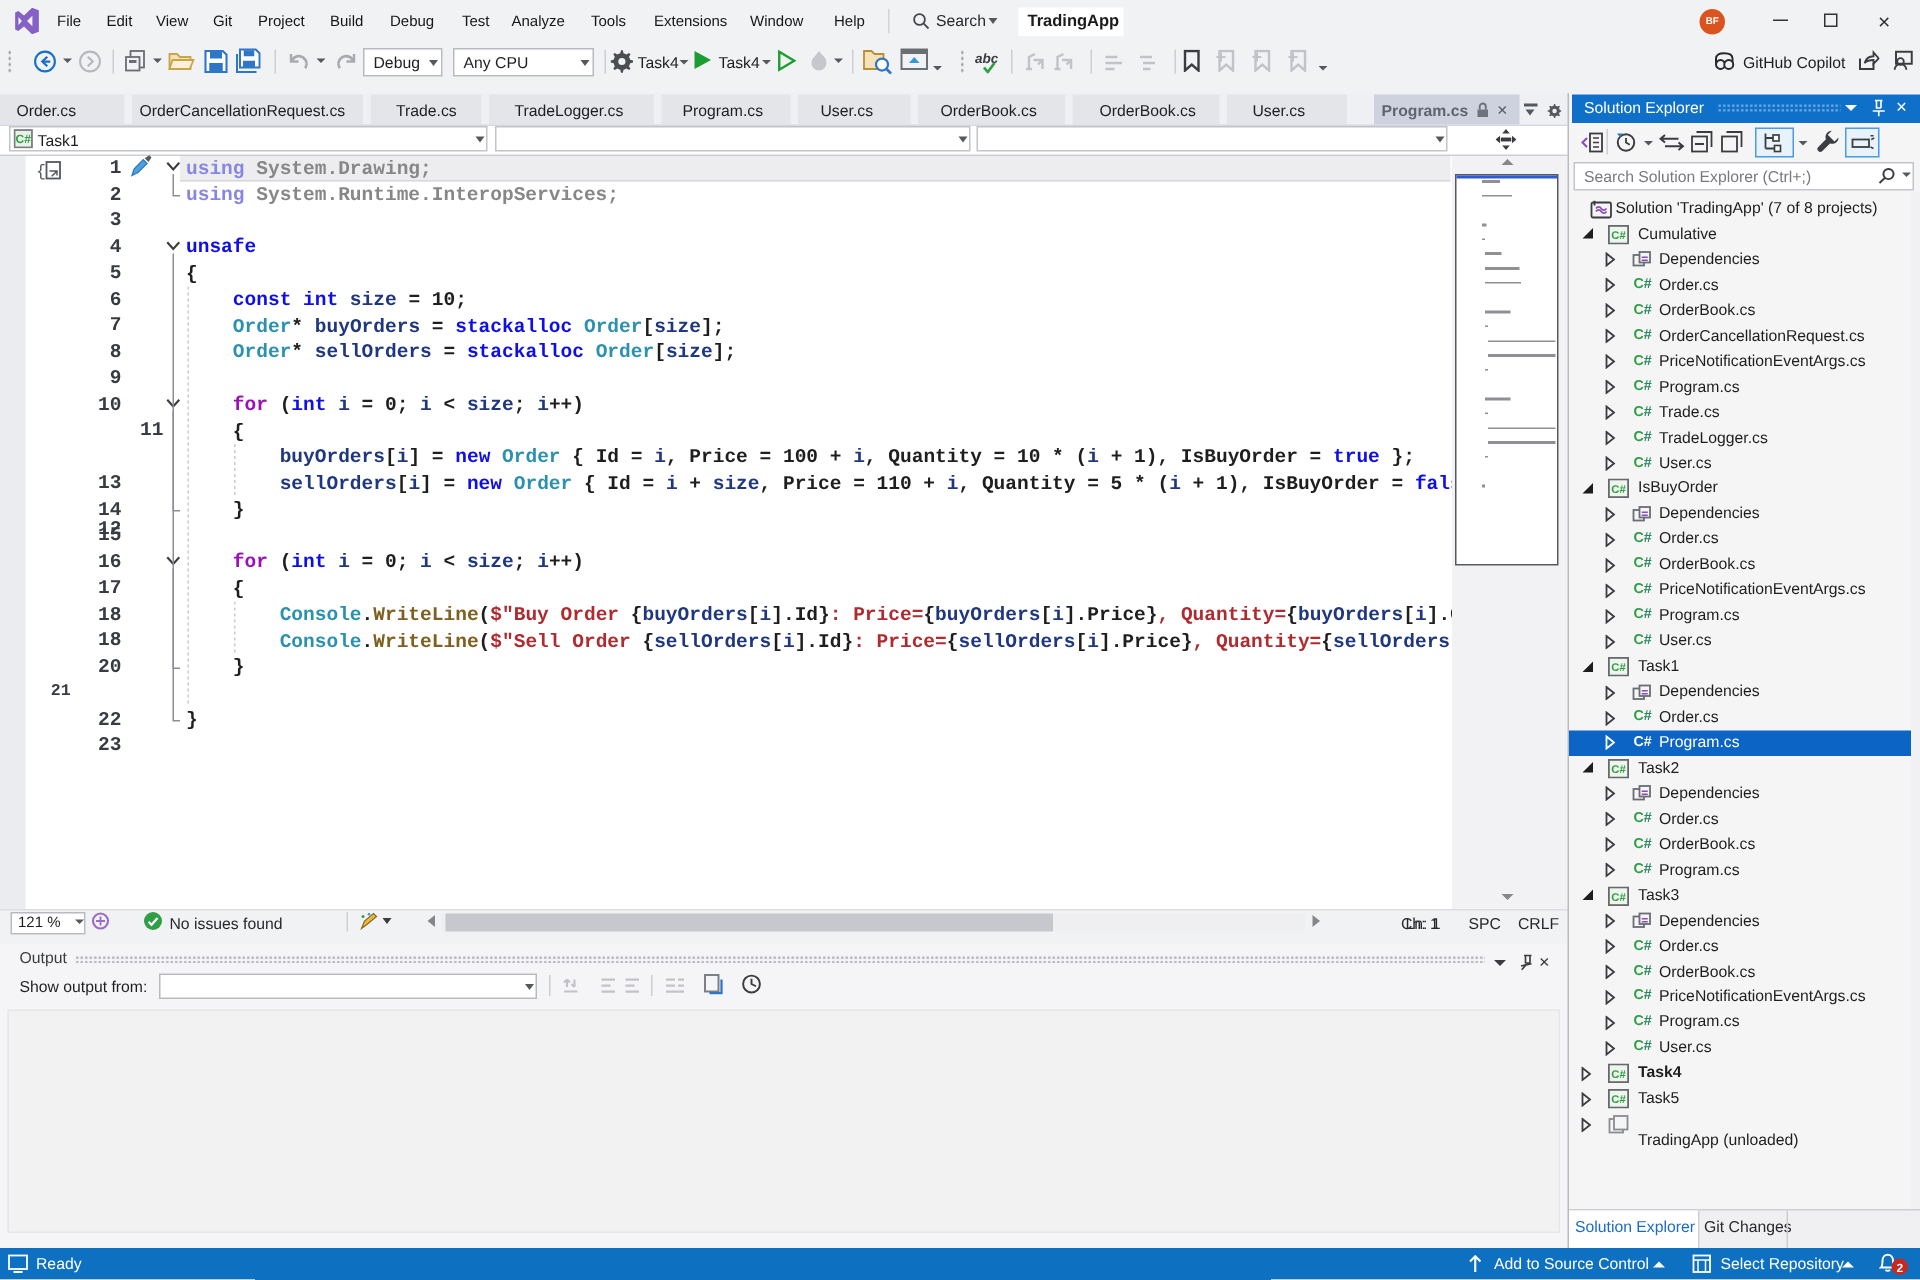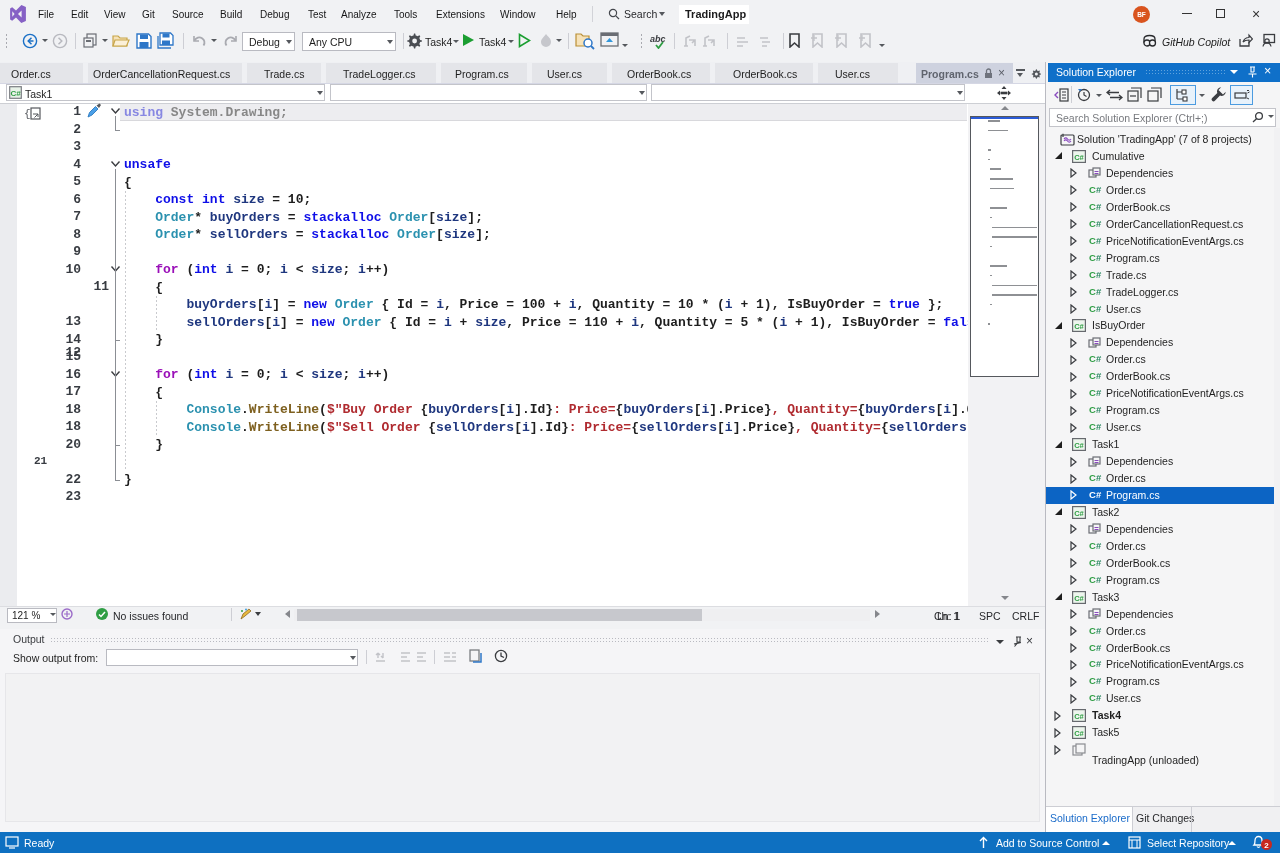--- a/index.html
+++ b/index.html
@@ -10,21 +10,21 @@
 </style></head><body>
 
 <div class="abs" style="left:0;top:0;width:1280px;height:28px;background:#F1F2F4;"></div>
 <svg class="abs" style="left:10px;top:5px" width="18" height="18" viewBox="0 0 18 18">
 <path fill="#8661C5" fill-rule="evenodd" d="M11.4 0.1 L15.9 1.9 L15.9 16.1 L11.3 17.9 L6 12.6 L2.2 15.7 L0.1 14.6 L0.1 3.4 L2.2 2.3 L6 5.4 Z M2.3 6.3 L2.3 11.7 L4.6 9 Z M8 9 L11.6 12.5 L11.6 5.5 Z"></path>
   </svg>
 <div class="abs" style="left:38px;top:9px;font-size:10px;color:#161617;">File</div>
 <div class="abs" style="left:71px;top:9px;font-size:10px;color:#161617;">Edit</div>
 <div class="abs" style="left:104px;top:9px;font-size:10px;color:#161617;">View</div>
 <div class="abs" style="left:142px;top:9px;font-size:10px;color:#161617;">Git</div>
-<div class="abs" style="left:172px;top:9px;font-size:10px;color:#161617;">Source</div>
+<div class="abs" style="left:172px;top:9px;font-size:10px;color:#161617;">Project</div>
 <div class="abs" style="left:220px;top:9px;font-size:10px;color:#161617;">Build</div>
 <div class="abs" style="left:260px;top:9px;font-size:10px;color:#161617;">Debug</div>
 <div class="abs" style="left:308px;top:9px;font-size:10px;color:#161617;">Test</div>
 <div class="abs" style="left:341px;top:9px;font-size:10px;color:#161617;">Analyze</div>
 <div class="abs" style="left:394px;top:9px;font-size:10px;color:#161617;">Tools</div>
 <div class="abs" style="left:436px;top:9px;font-size:10px;color:#161617;">Extensions</div>
 <div class="abs" style="left:500px;top:9px;font-size:10px;color:#161617;">Window</div>
 <div class="abs" style="left:556px;top:9px;font-size:10px;color:#161617;">Help</div>
 <div class="abs" style="left:592px;top:6px;width:1px;height:16px;background:#D2D3D8;"></div>
 <svg class="abs" style="left:608px;top:8px" width="12" height="12" viewBox="0 0 12 12">
@@ -154,21 +154,21 @@
 <svg class="abs" style="left:858px;top:33px" width="15" height="15" viewBox="0 0 15 15">
     <path d="M3 1 L12 1 L12 14 L7.5 10 L3 14 Z" fill="none" stroke="#C2C3C8" stroke-width="1.6"></path>
     <path d="M1 5 L7 5 M4 2 L4 8" stroke="#C2C3C8" stroke-width="1.3"></path>
   </svg>
 <div class="abs" style="left:879px;top:44px;width:0;height:0;border-left:3px solid transparent;border-right:3px solid transparent;border-top:3.5px solid #55585D;"></div>
 <svg class="abs" style="left:1142px;top:34px" width="15" height="13" viewBox="0 0 15 13">
     <path d="M2 5 C2 2.5 4 1.5 7.5 1.5 C11 1.5 13 2.5 13 5 L13 8 C13 9 12 9.5 11 9.5 L4 9.5 C3 9.5 2 9 2 8 Z" fill="none" stroke="#27282B" stroke-width="1.3"></path>
     <circle cx="5" cy="9" r="3" fill="#F1F2F4" stroke="#27282B" stroke-width="1.3"></circle>
     <circle cx="10.5" cy="9" r="3" fill="#F1F2F4" stroke="#27282B" stroke-width="1.3"></circle>
   </svg>
-<div class="abs" style="left:1162px;top:36px;font-size:10.5px;color:#1E1E1E;font-style:italic;">GitHub Copilot</div>
+<div class="abs" style="left:1162px;top:36px;font-size:10.5px;color:#1E1E1E;">GitHub Copilot</div>
 <svg class="abs" style="left:1238px;top:33px" width="15" height="15" viewBox="0 0 15 15">
     <path d="M2 6 L2 13 L11 13 L11 9" fill="none" stroke="#3A3C40" stroke-width="1.3"></path>
     <path d="M5 9 C6 6 8 4.5 11 4.5 L11 2 L14.5 6 L11 9.5 L11 7 C9 7 6.5 7.5 5 9 Z" fill="none" stroke="#3A3C40" stroke-width="1.2"></path>
   </svg>
 <svg class="abs" style="left:1261px;top:33px" width="15" height="15" viewBox="0 0 15 15">
     <rect x="3" y="1.5" width="10.5" height="8" fill="none" stroke="#3A3C40" stroke-width="1.3"></rect>
     <circle cx="6" cy="8" r="2.2" fill="none" stroke="#3A3C40" stroke-width="1.2"></circle>
     <path d="M2 13.5 C2.5 10.8 4 9.8 6 9.8 C8 9.8 9.5 10.8 10 13.5" fill="none" stroke="#3A3C40" stroke-width="1.2"></path>
   </svg>
 <div class="abs" style="left:0;top:62px;width:1045px;height:21px;background:#EFF0F3;"></div>
@@ -269,20 +269,21 @@
 <div class="abs" style="left:115px;top:479.8px;width:5px;height:1px;background:#8B8E94;"></div>
 <div class="abs" style="left:115px;top:273.8px;width:1px;height:66.0px;background:#8B8E94;"></div>
 <div class="abs" style="left:115px;top:339.8px;width:5px;height:1px;background:#8B8E94;"></div>
 <div class="abs" style="left:115px;top:378.8px;width:1px;height:66.0px;background:#8B8E94;"></div>
 <div class="abs" style="left:115px;top:444.8px;width:5px;height:1px;background:#8B8E94;"></div>
 <div class="abs" style="left:125px;top:190.8px;width:1px;height:280.0px;background-image:linear-gradient(#C9CACE 50%,transparent 50%);background-size:1px 4px;"></div>
 <div class="abs" style="left:156px;top:295.8px;width:1px;height:35.0px;background-image:linear-gradient(#C9CACE 50%,transparent 50%);background-size:1px 4px;"></div>
 <div class="abs" style="left:156px;top:400.8px;width:1px;height:35.0px;background-image:linear-gradient(#C9CACE 50%,transparent 50%);background-size:1px 4px;"></div>
 <div class="abs" style="left:124px;top:103.6px;width:844px;height:400px;overflow:hidden;">
 <div class="mono" style="position:absolute;left:0;top:0.0px;height:17px;line-height:17px;font-size:13px;font-weight:bold;white-space:pre;"><span style="color:#8787E2">using</span><span style="color:#878787">&nbsp;System.Drawing;</span></div>
+<div class="mono" style="position:absolute;left:0;top:17.5px;height:17px;line-height:17px;font-size:13px;font-weight:bold;white-space:pre;"><span style="color:#8787E2">using</span><span style="color:#878787">&nbsp;System.Runtime.InteropServices;</span></div>
 <div class="mono" style="position:absolute;left:0;top:52.5px;height:17px;line-height:17px;font-size:13px;font-weight:bold;white-space:pre;"><span style="color:#0E0EE8">unsafe</span></div>
 <div class="mono" style="position:absolute;left:0;top:70.0px;height:17px;line-height:17px;font-size:13px;font-weight:bold;white-space:pre;"><span style="color:#1E1E1E">{</span></div>
 <div class="mono" style="position:absolute;left:0;top:87.5px;height:17px;line-height:17px;font-size:13px;font-weight:bold;white-space:pre;"><span style="color:#1E1E1E">&nbsp;&nbsp;&nbsp;&nbsp;</span><span style="color:#0E0EE8">const&nbsp;int</span><span style="color:#1F377F">&nbsp;size</span><span style="color:#1E1E1E">&nbsp;=&nbsp;10;</span></div>
 <div class="mono" style="position:absolute;left:0;top:105.0px;height:17px;line-height:17px;font-size:13px;font-weight:bold;white-space:pre;"><span style="color:#1E1E1E">&nbsp;&nbsp;&nbsp;&nbsp;</span><span style="color:#2B91AF">Order</span><span style="color:#1E1E1E">*</span><span style="color:#1F377F">&nbsp;buyOrders</span><span style="color:#1E1E1E">&nbsp;=&nbsp;</span><span style="color:#0E0EE8">stackalloc</span><span style="color:#2B91AF">&nbsp;Order</span><span style="color:#1E1E1E">[</span><span style="color:#1F377F">size</span><span style="color:#1E1E1E">];</span></div>
 <div class="mono" style="position:absolute;left:0;top:122.5px;height:17px;line-height:17px;font-size:13px;font-weight:bold;white-space:pre;"><span style="color:#1E1E1E">&nbsp;&nbsp;&nbsp;&nbsp;</span><span style="color:#2B91AF">Order</span><span style="color:#1E1E1E">*</span><span style="color:#1F377F">&nbsp;sellOrders</span><span style="color:#1E1E1E">&nbsp;=&nbsp;</span><span style="color:#0E0EE8">stackalloc</span><span style="color:#2B91AF">&nbsp;Order</span><span style="color:#1E1E1E">[</span><span style="color:#1F377F">size</span><span style="color:#1E1E1E">];</span></div>
 <div class="mono" style="position:absolute;left:0;top:157.5px;height:17px;line-height:17px;font-size:13px;font-weight:bold;white-space:pre;"><span style="color:#1E1E1E">&nbsp;&nbsp;&nbsp;&nbsp;</span><span style="color:#9A0FB8">for</span><span style="color:#1E1E1E">&nbsp;(</span><span style="color:#0E0EE8">int</span><span style="color:#1F377F">&nbsp;i</span><span style="color:#1E1E1E">&nbsp;=&nbsp;0;&nbsp;</span><span style="color:#1F377F">i</span><span style="color:#1E1E1E">&nbsp;&lt;&nbsp;</span><span style="color:#1F377F">size</span><span style="color:#1E1E1E">;&nbsp;</span><span style="color:#1F377F">i</span><span style="color:#1E1E1E">++)</span></div>
 <div class="mono" style="position:absolute;left:0;top:175.0px;height:17px;line-height:17px;font-size:13px;font-weight:bold;white-space:pre;"><span style="color:#1E1E1E">&nbsp;&nbsp;&nbsp;&nbsp;{</span></div>
 <div class="mono" style="position:absolute;left:0;top:192.5px;height:17px;line-height:17px;font-size:13px;font-weight:bold;white-space:pre;"><span style="color:#1E1E1E">&nbsp;&nbsp;&nbsp;&nbsp;&nbsp;&nbsp;&nbsp;&nbsp;</span><span style="color:#1F377F">buyOrders</span><span style="color:#1E1E1E">[</span><span style="color:#1F377F">i</span><span style="color:#1E1E1E">]&nbsp;=&nbsp;</span><span style="color:#0E0EE8">new</span><span style="color:#2B91AF">&nbsp;Order</span><span style="color:#1E1E1E">&nbsp;{&nbsp;Id&nbsp;=&nbsp;</span><span style="color:#1F377F">i</span><span style="color:#1E1E1E">,&nbsp;Price&nbsp;=&nbsp;100&nbsp;+&nbsp;</span><span style="color:#1F377F">i</span><span style="color:#1E1E1E">,&nbsp;Quantity&nbsp;=&nbsp;10&nbsp;*&nbsp;(</span><span style="color:#1F377F">i</span><span style="color:#1E1E1E">&nbsp;+&nbsp;1),&nbsp;IsBuyOrder&nbsp;=&nbsp;</span><span style="color:#0E0EE8">true</span><span style="color:#1E1E1E">&nbsp;};</span></div>
 <div class="mono" style="position:absolute;left:0;top:210.0px;height:17px;line-height:17px;font-size:13px;font-weight:bold;white-space:pre;"><span style="color:#1E1E1E">&nbsp;&nbsp;&nbsp;&nbsp;&nbsp;&nbsp;&nbsp;&nbsp;</span><span style="color:#1F377F">sellOrders</span><span style="color:#1E1E1E">[</span><span style="color:#1F377F">i</span><span style="color:#1E1E1E">]&nbsp;=&nbsp;</span><span style="color:#0E0EE8">new</span><span style="color:#2B91AF">&nbsp;Order</span><span style="color:#1E1E1E">&nbsp;{&nbsp;Id&nbsp;=&nbsp;</span><span style="color:#1F377F">i</span><span style="color:#1E1E1E">&nbsp;+&nbsp;</span><span style="color:#1F377F">size</span><span style="color:#1E1E1E">,&nbsp;Price&nbsp;=&nbsp;110&nbsp;+&nbsp;</span><span style="color:#1F377F">i</span><span style="color:#1E1E1E">,&nbsp;Quantity&nbsp;=&nbsp;5&nbsp;*&nbsp;(</span><span style="color:#1F377F">i</span><span style="color:#1E1E1E">&nbsp;+&nbsp;1),&nbsp;IsBuyOrder&nbsp;=&nbsp;</span><span style="color:#0E0EE8">false</span></div>
 <div class="mono" style="position:absolute;left:0;top:227.5px;height:17px;line-height:17px;font-size:13px;font-weight:bold;white-space:pre;"><span style="color:#1E1E1E">&nbsp;&nbsp;&nbsp;&nbsp;}</span></div>

